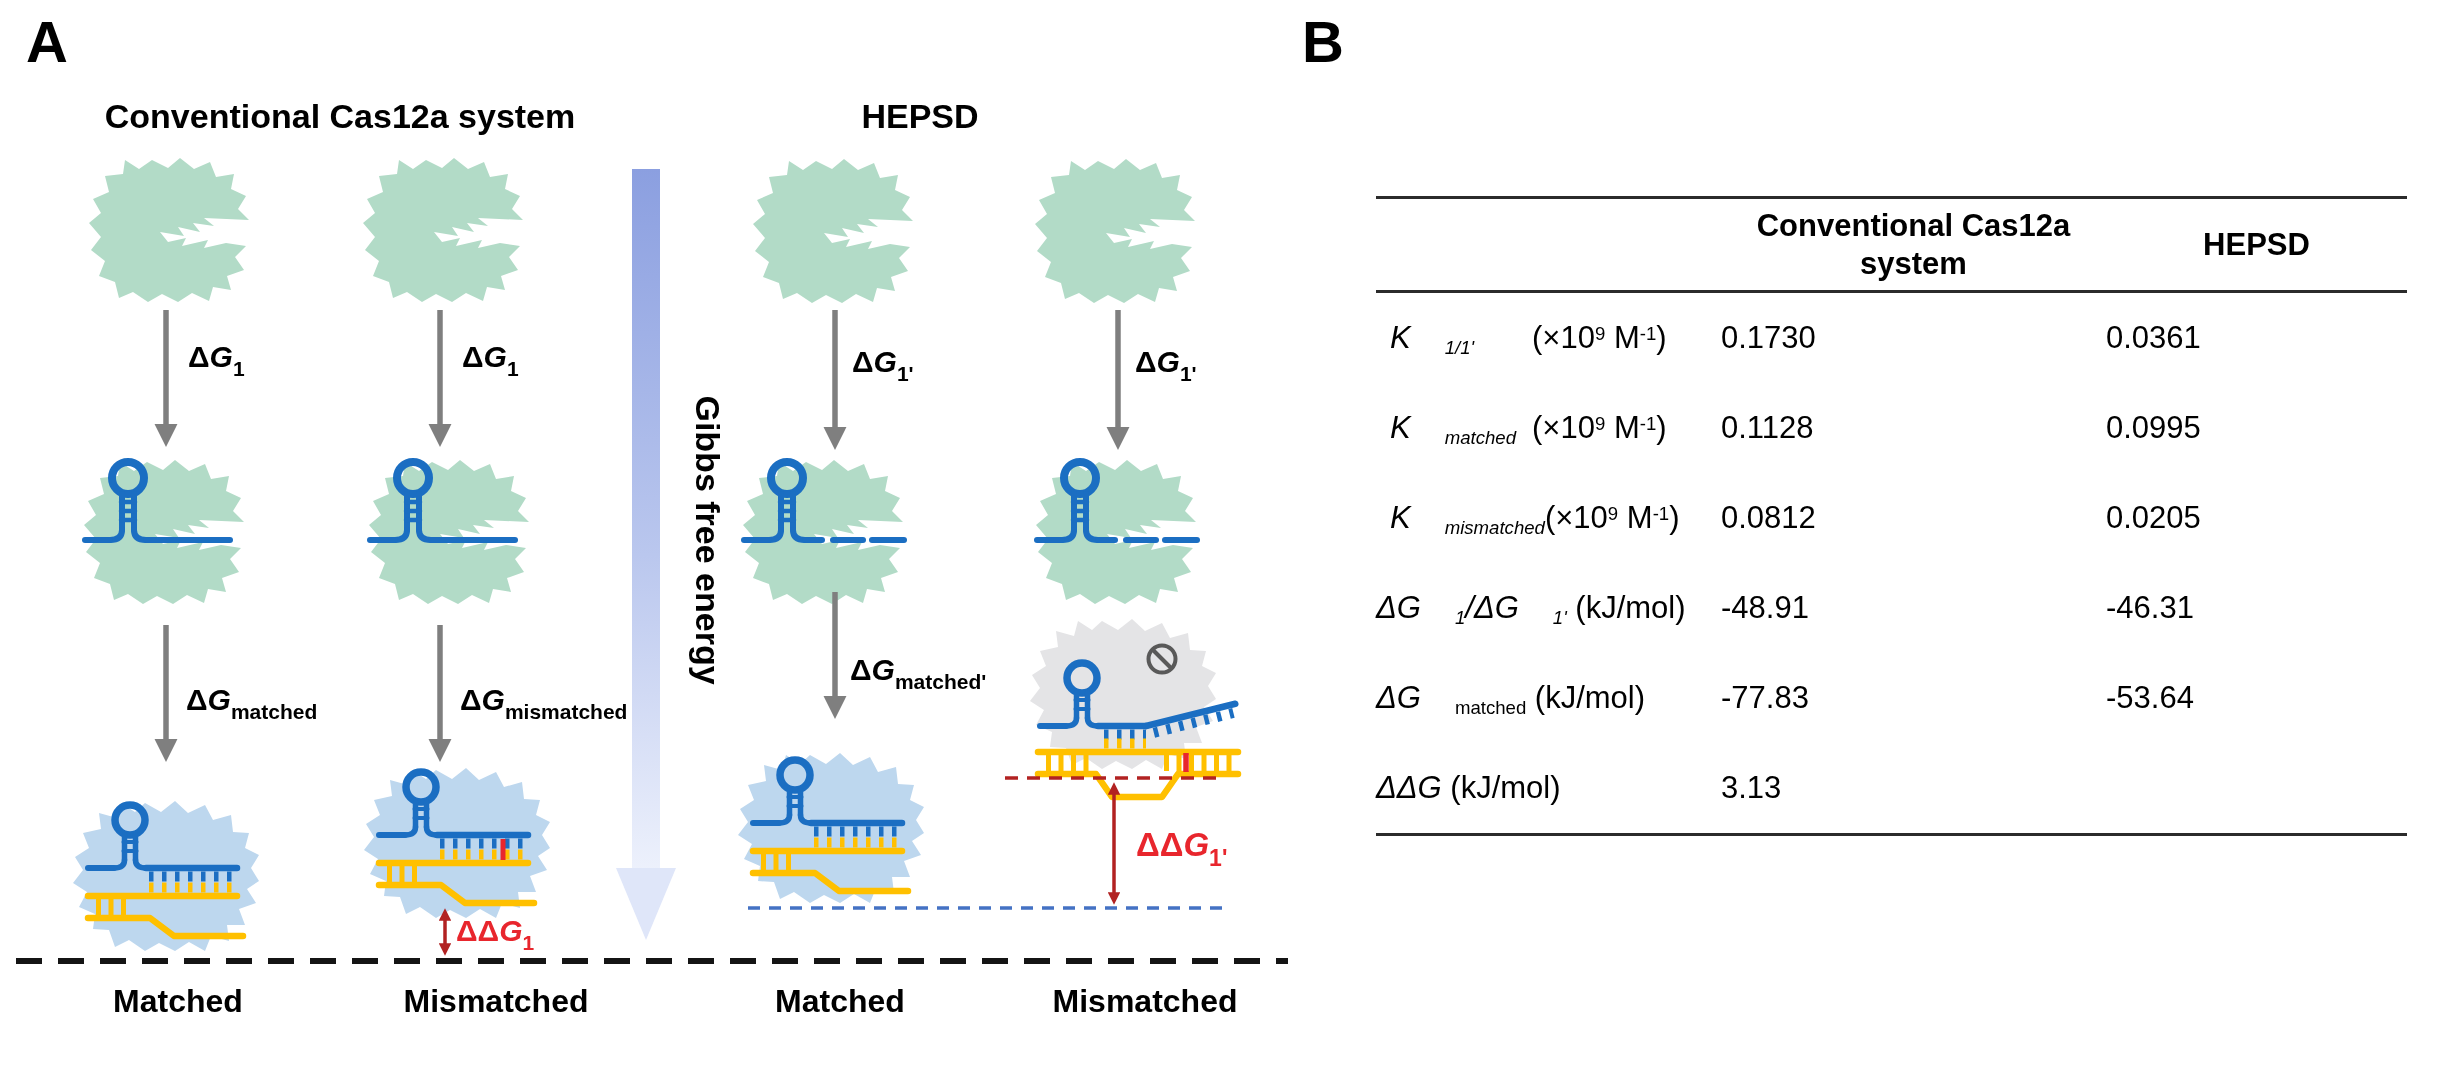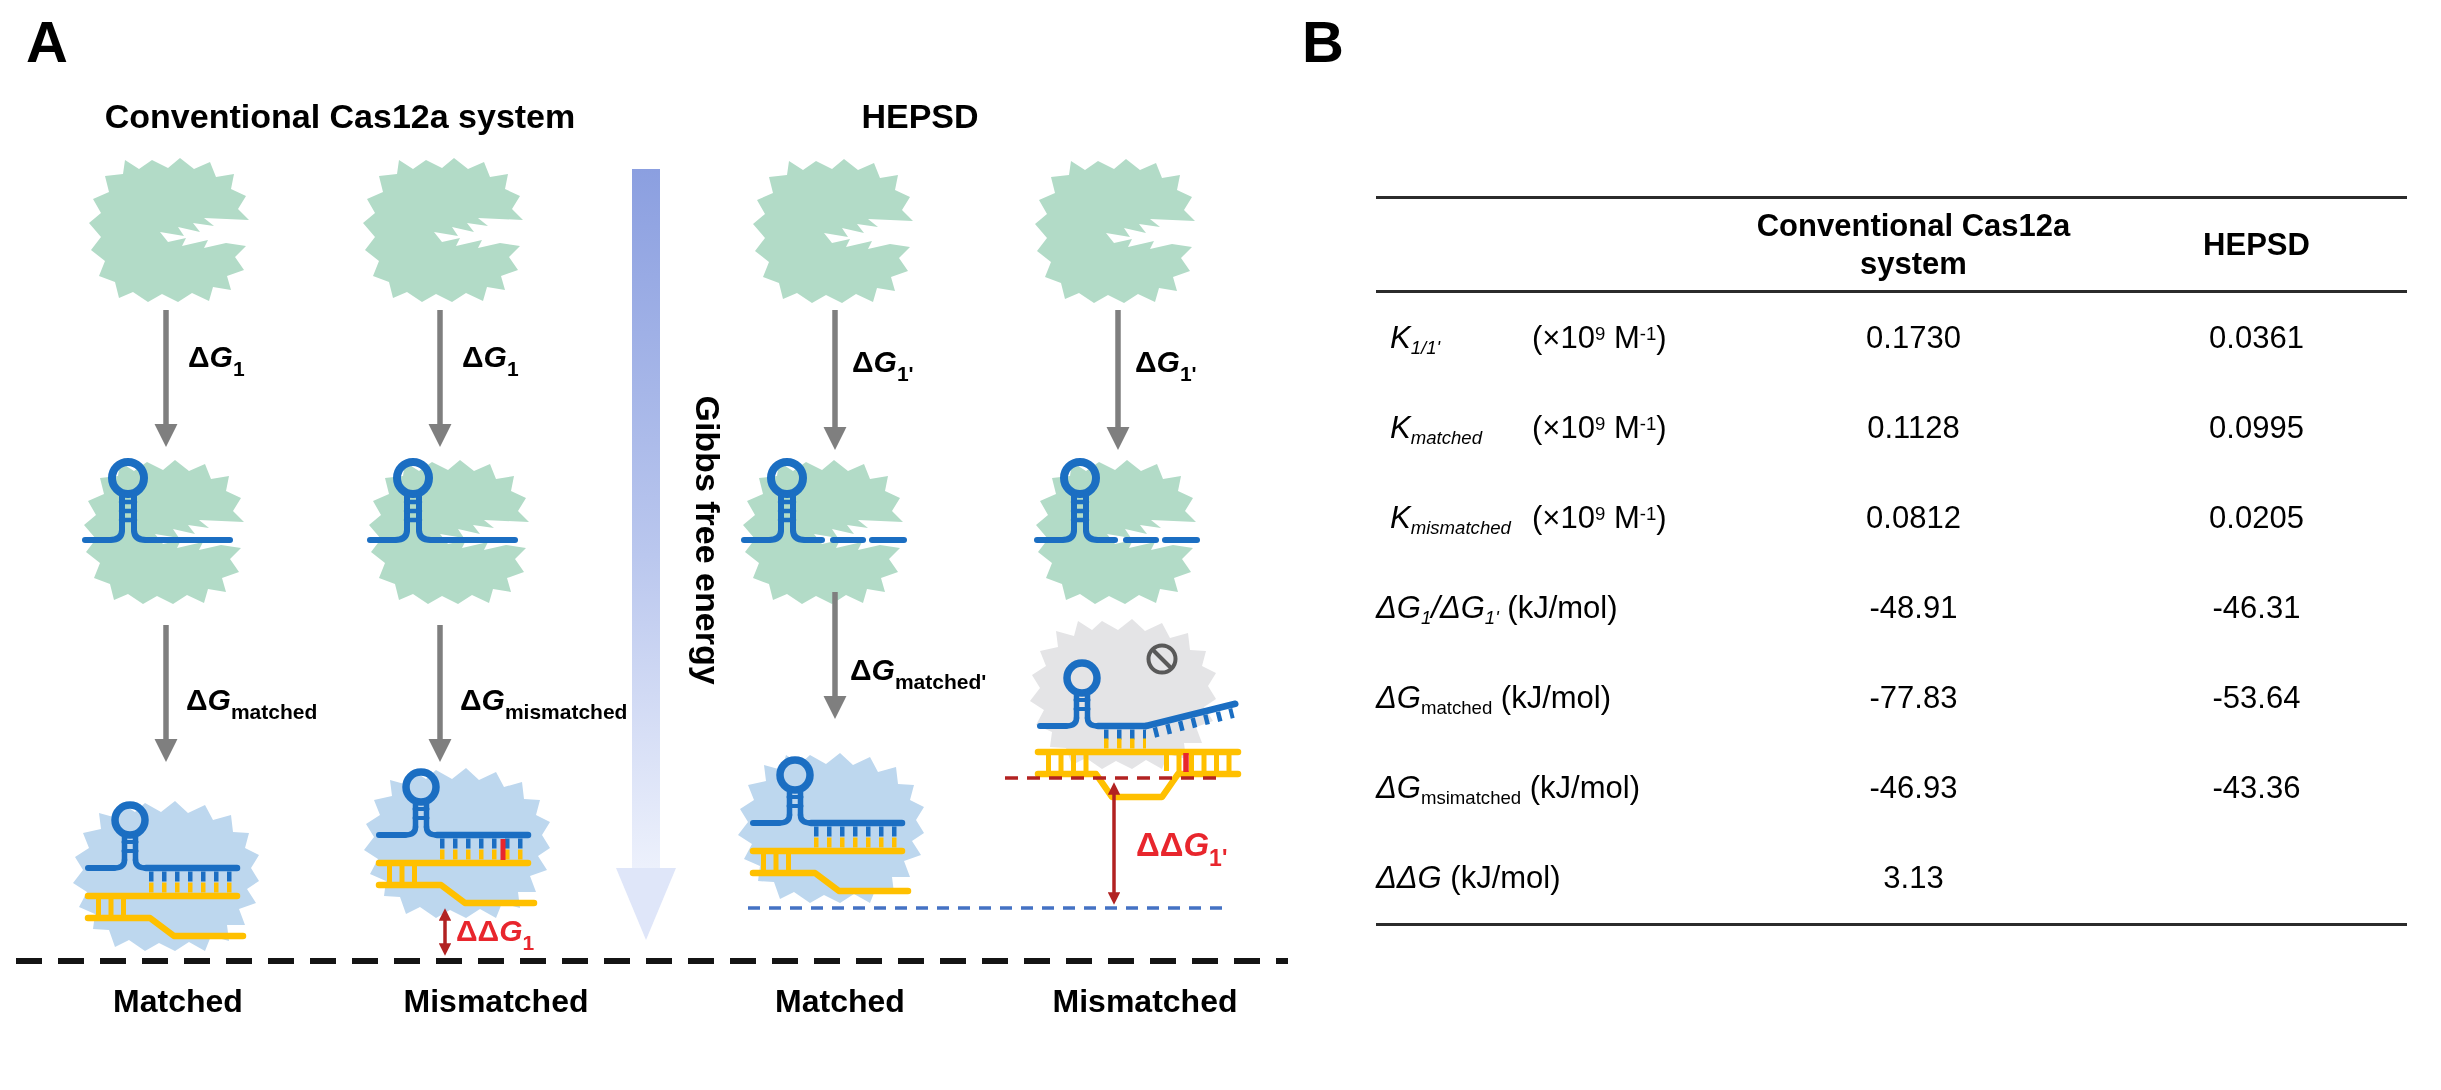--- a/index.html
+++ b/index.html
@@ -9,27 +9,27 @@
 
   
   .panelB{position:absolute;left:1296px;top:0;width:1145px;height:1090px;}
   .panelB .blabel{position:absolute;left:6px;top:8px;font-size:58px;font-weight:bold;color:#000;}
   .btable{position:absolute;left:80px;top:196px;width:1031px;
           border-top:3px solid #2b2b2b;border-bottom:3px solid #2b2b2b;}
   .brow{display:grid;grid-template-columns:345px 385px 301px;align-items:center;}
   .brow.header{min-height:91px;border-bottom:3px solid #2b2b2b;}
   .brow.body{height:90px;}
   .hcell{font-size:31px;font-weight:bold;text-align:center;line-height:1.22;color:#000;}
-  .vcell{font-size:31px;text-align:center;color:#000;}
+  .vcell{font-size:31px;text-align:left;color:#000;}
   .lcell{font-size:31px;color:#000;}
   .lcell.kstyle{display:flex;align-items:baseline;padding-left:14px;}
   .lcell.gstyle{text-align:left;}
   .ksym{font-style:italic;}
   .kgroup{min-width:142px;}
-  sub{font-size:0.60em;vertical-align:-0.30em;line-height:0;}
+  sub{font-size:0.60em;vertical-align:-0.30em;line-height:0;margin-left:34px;}
   sup{font-size:0.60em;vertical-align:0.45em;line-height:0;}
   .isub{font-style:italic;}
   .it{font-style:italic;}
 </style>
 </head>
 <body>
 
 <div class="canvas">
 
   <svg viewBox="0 0 1330 1090" style="position:absolute;left:0;top:0;width:1330px;height:1090px" xmlns="http://www.w3.org/2000/svg">
@@ -293,27 +293,20 @@
       </div>
 
       <div class="brow body">
         <div class="lcell gstyle">
           <span class="it">ΔG</span><sub>matched</sub><span> (kJ/mol)</span>
         </div>
         <div class="vcell">-77.83</div>
         <div class="vcell">-53.64</div>
       </div>
 
-      <div class="brow body">
-        <div class="lcell gstyle">
-          <span class="it">ΔG</span><sub>msimatched</sub><span> (kJ/mol)</span>
-        </div>
-        <div class="vcell">-46.93</div>
-        <div class="vcell">-43.36</div>
-      </div>
 
       <div class="brow body">
         <div class="lcell gstyle">
           <span class="it">ΔΔG</span><span> (kJ/mol)</span>
         </div>
         <div class="vcell">3.13</div>
       </div>
     </div>
   </div>
 

